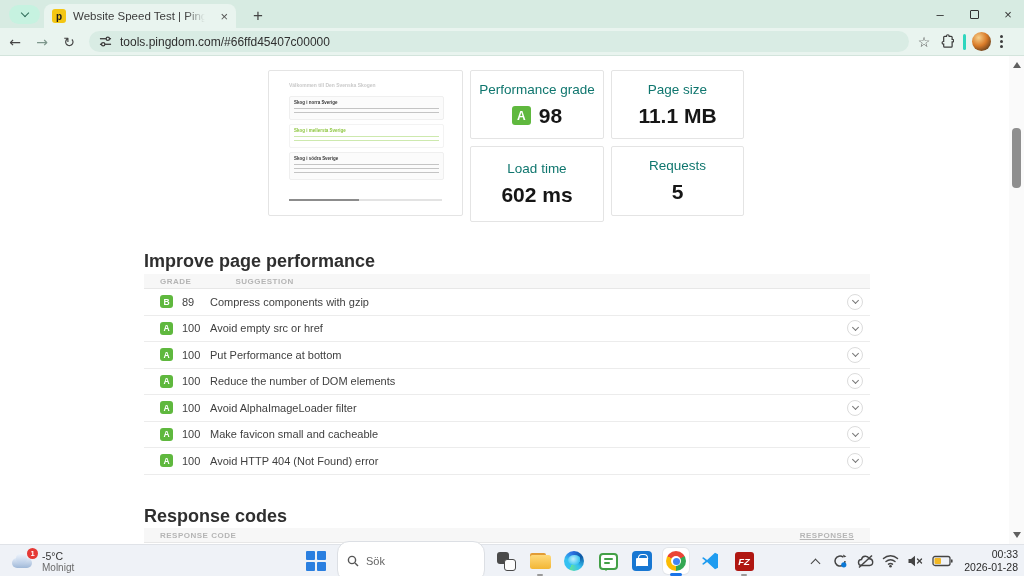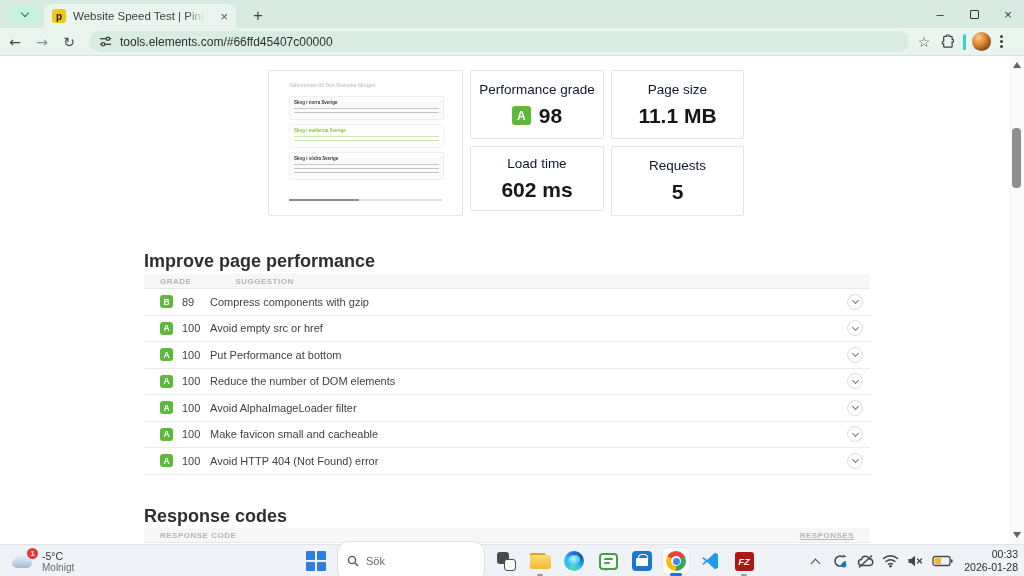--- a/index.html
+++ b/index.html
@@ -29,21 +29,21 @@
   .star { font-size:14px; color:#4a4a4a; margin-left:4px; font-family:"DejaVu Sans",sans-serif; }
   .sep-teal { width:3px; height:16px; border-radius:2px; background:#2fd6be; margin:0 6px; }
   .avatar { width:19px; height:19px; border-radius:50%; background:radial-gradient(circle at 35% 30%, #f7d08a, #d97b29 45%, #7a4a1f 75%, #3c5a2a); cursor:pointer; }
   .kebab { display:flex; flex-direction:column; gap:2px; align-items:center; width:20px; cursor:pointer; }
   .kebab i { width:3px; height:3px; border-radius:50%; background:#3c3c3c; }
 
   
   .content { position:absolute; left:0; top:56px; width:1009px; height:488px; background:#fff; }
   .card { position:absolute; background:#fff; border:1px solid #e4e4e4; border-radius:2px; }
   .metric { display:flex; flex-direction:column; align-items:center; justify-content:center; gap:7px; }
-  .metric .lbl { font-size:13.5px; color:#0f172a; }
+  .metric .lbl { font-size:13.5px; color:#0f766e; }
   .metric .val { font-size:21px; font-weight:bold; color:#161616; display:flex; align-items:center; gap:8px; }
   .badge { background:#5fb83e; color:#fff; border-radius:3px; display:flex; align-items:center; justify-content:center; font-weight:bold; }
   .badge.big { width:19px; height:19px; font-size:12px; }
   .badge.sm { width:13px; height:13px; font-size:8.5px; flex:0 0 auto; }
 
   
   .mini { position:absolute; left:20px; top:12px; width:155px; }
   .mini-title { font-size:8px; font-weight:bold; color:#c9c9c9; transform:scale(.62); transform-origin:left top; white-space:nowrap; }
   .mini-card { background:#fbfbfb; border:1px solid #efefef; border-radius:2px; padding:3px 4px; margin-top:4px; }
   .mini-h { font-size:8px; font-weight:bold; color:#3a3a3a; transform:scale(.56); transform-origin:left top; white-space:nowrap; height:6px; }
@@ -142,21 +142,21 @@
     <div class="navbtn">↻</div>
     <div class="urlbar">
       <svg class="ic" width="13" height="13" viewBox="0 0 14 14">
           <g stroke="#3c3c3c" stroke-width="1.4" fill="none">
             <line x1="1" y1="4" x2="13" y2="4"></line>
             <line x1="1" y1="10" x2="13" y2="10"></line>
             <circle cx="9.5" cy="4" r="1.8" fill="#e9f4ef"></circle>
             <circle cx="4.5" cy="10" r="1.8" fill="#e9f4ef"></circle>
           </g>
         </svg>
-      <span class="url-text">tools.elements.com/#66ffd45407c00000</span>
+      <span class="url-text">tools.pingdom.com/#66ffd45407c00000</span>
     </div>
     <div class="tb-icon star">☆</div>
     <div class="tb-icon">
       <svg class="ic" width="15" height="15" viewBox="0 0 16 16">
           <path d="M6 2.5h2v-.3a1.4 1.4 0 1 1 2.8 0v.3H13a1 1 0 0 1 1 1v2.2h.3a1.4 1.4 0 1 1 0 2.8H14V13a1 1 0 0 1-1 1H6a1 1 0 0 1-1-1v-2.2h-.3a1.4 1.4 0 1 1 0-2.8H5V3.5a1 1 0 0 1 1-1z" fill="none" stroke="#3c3c3c" stroke-width="1.3"></path>
         </svg>
     </div>
     <div class="sep-teal"></div>
     <div class="avatar"></div>
     <div class="kebab">
@@ -193,21 +193,21 @@
       <div class="lbl">Performance grade</div>
       <div class="val">
           <span class="badge big">A</span>
           <span>98</span>
         </div>
     </div>
     <div class="card metric" style="left:611px; top:14px; width:133px; height:69px;">
       <div class="lbl">Page size</div>
       <div class="val">11.1 MB</div>
     </div>
-    <div class="card metric" style="left:470px; top:90px; width:134px; height:65px;">
+    <div class="card metric" style="left:470px; top:90px; width:134px; height:76px;">
       <div class="lbl">Load time</div>
       <div class="val">602 ms</div>
     </div>
     <div class="card metric" style="left:611px; top:90px; width:133px; height:70px;">
       <div class="lbl">Requests</div>
       <div class="val">5</div>
     </div>
 
     <div class="h2" style="left:144px; top:195px;">Improve page performance</div>
     <div class="thead" style="top:218px;gap:17px;">

